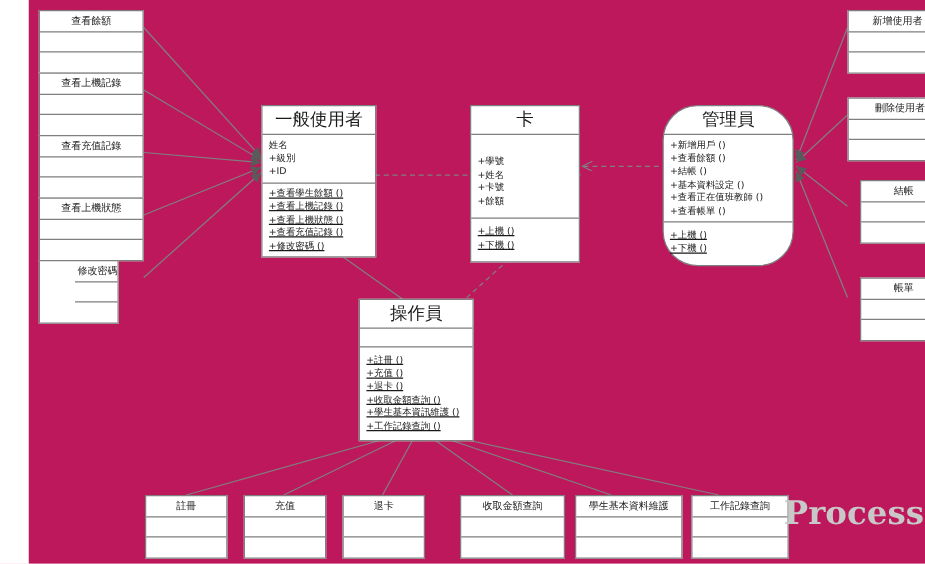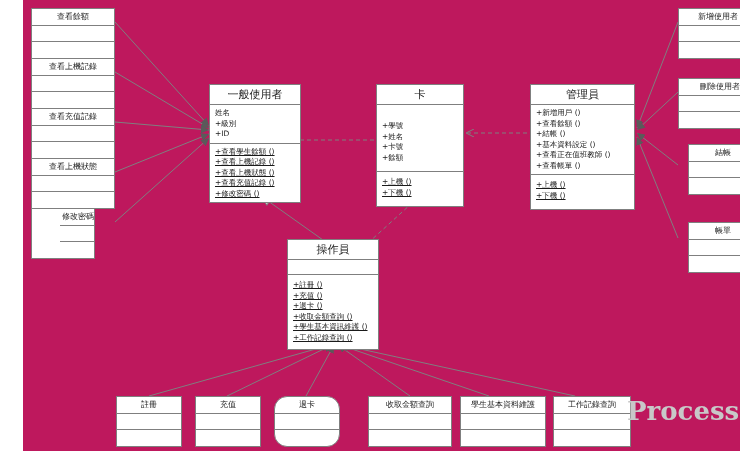--- a/index.html
+++ b/index.html
@@ -28,21 +28,21 @@
     position: absolute;
     box-sizing: border-box;
     border: 1px solid #7f7f7f;
     background: #ffffff;
     z-index: 2;
   }
   .node .title {
     box-sizing: border-box;
     text-align: center;
     color: #1a1a1a;
-    font-size: 11px;
+    font-size: 14px;
     line-height: 1;
     padding: 4px 2px 4px 2px;
     border-bottom: 1px solid #7f7f7f;
     white-space: nowrap;
     overflow: hidden;
   }
   .node .compartment {
     box-sizing: border-box;
     border-bottom: 1px solid #7f7f7f;
     padding: 3px 5px 3px 5px;
@@ -187,21 +187,21 @@
       <div class="row">+姓名</div>
       <div class="row">+卡號</div>
       <div class="row">+餘額</div>
     </div>
     <div class="compartment" style="padding-top:5px; padding-bottom:8px;">
       <div class="row">+上機 ()</div>
       <div class="row">+下機 ()</div>
     </div>
   </div>
 
-  <div class="node" style="left:507px; top:84px; width:105px;">
+  <div class="node" style="left:507px; top:84px; width:105px;border-radius:28px;">
     <div class="title">管理員</div>
     <div class="compartment">
       <div class="row">+新增用戶 ()</div>
       <div class="row">+查看餘額 ()</div>
       <div class="row">+結帳 ()</div>
       <div class="row">+基本資料設定 ()</div>
       <div class="row">+查看正在值班教師 ()</div>
       <div class="row">+查看帳單 ()</div>
     </div>
     <div class="compartment" style="padding-top:5px; padding-bottom:8px;">
@@ -252,21 +252,21 @@
     <div class="compartment empty"></div>
     <div class="compartment empty"></div>
   </div>
 
   <div class="node satellite" style="left:172px; top:396px; width:66px;">
     <div class="title">充值</div>
     <div class="compartment empty"></div>
     <div class="compartment empty"></div>
   </div>
 
-  <div class="node satellite" style="left:251px; top:396px; width:66px;border-radius:13px;">
+  <div class="node satellite" style="left:251px; top:396px; width:66px;">
     <div class="title">退卡</div>
     <div class="compartment empty"></div>
     <div class="compartment empty"></div>
   </div>
 
   <div class="node satellite" style="left:345px; top:396px; width:84px;">
     <div class="title">收取金額查詢</div>
     <div class="compartment empty"></div>
     <div class="compartment empty"></div>
   </div>

